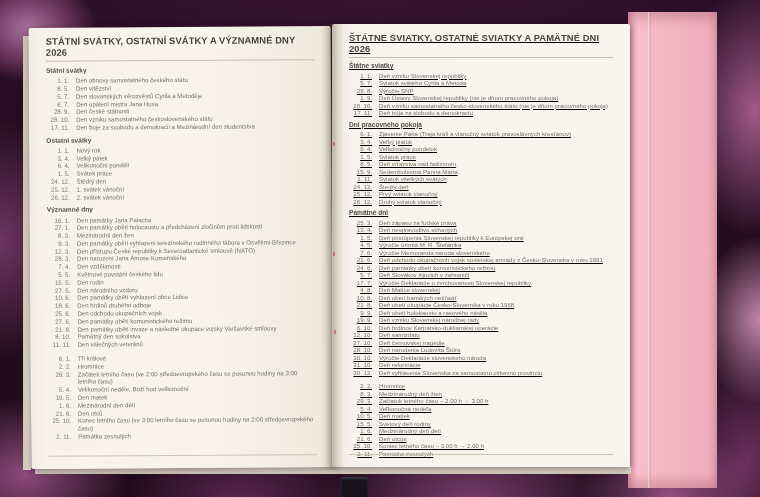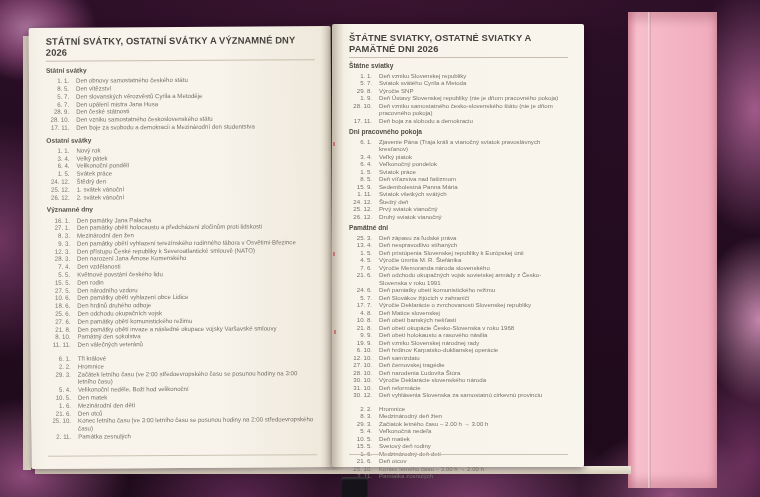--- a/index.html
+++ b/index.html
@@ -31,22 +31,22 @@
   
   .stack-left{position:absolute;left:23px;top:36px;width:8px;height:434px;
     background:linear-gradient(90deg,#cfc6b4,#efe9db);transform:skewY(-1.5deg);}
   .stack-bottom{position:absolute;left:35px;top:466px;width:596px;height:8px;
     background:linear-gradient(180deg,#f0eadc,#d6cdba);}
 
   
   .page{position:absolute;border-radius:2px;box-shadow:0 2px 7px rgba(25,8,22,.5);}
   .page-left{left:30px;top:27px;width:302px;height:441px;transform:rotate(-.35deg);
     background:linear-gradient(90deg,#f2ede2 0,#f7f3ea 14px,#f8f4ec 60%,#efe9dc 97%,#e6dfd0 100%);}
-  .page-right{left:332px;top:24px;width:252px;height:443px;
-    background:linear-gradient(90deg,#e7e0d1 0,#f2ecdf 7px,#f8f4ec 22px,#f8f5ed 100%);}
+  .page-right{left:332px;top:24px;width:298px;height:443px;
+    background:linear-gradient(90deg,#e7e0d1 0,#f2ecdf 7px,#f8f4ec 22px,#f8f5ed 100%);text-decoration:underline;}
   .page-inner{padding:9px 16px 0 17px;position:relative;height:100%;box-sizing:border-box;}
   .page h1{font-weight:bold;font-size:9.4px;line-height:1.12;color:#45443e;
     letter-spacing:.1px;margin:0 0 3px 0;}
   .rule{height:1px;background:#c6bfae;margin:3px 0 5px;}
   .bottom-rule{position:absolute;left:17px;right:16px;bottom:12px;height:1px;background:#cac3b2;}
   .sec-heading{font-weight:bold;font-size:6.6px;line-height:1;color:#514e46;margin:6px 0 2.5px;}
   .sec-gap{height:6px;}
   .row{display:flex;line-height:7.8px;font-size:6.1px;color:#77736a;}
   .page-right .row{line-height:7.5px;}
   .page-right .sec-heading{margin:5px 0 2px;}

